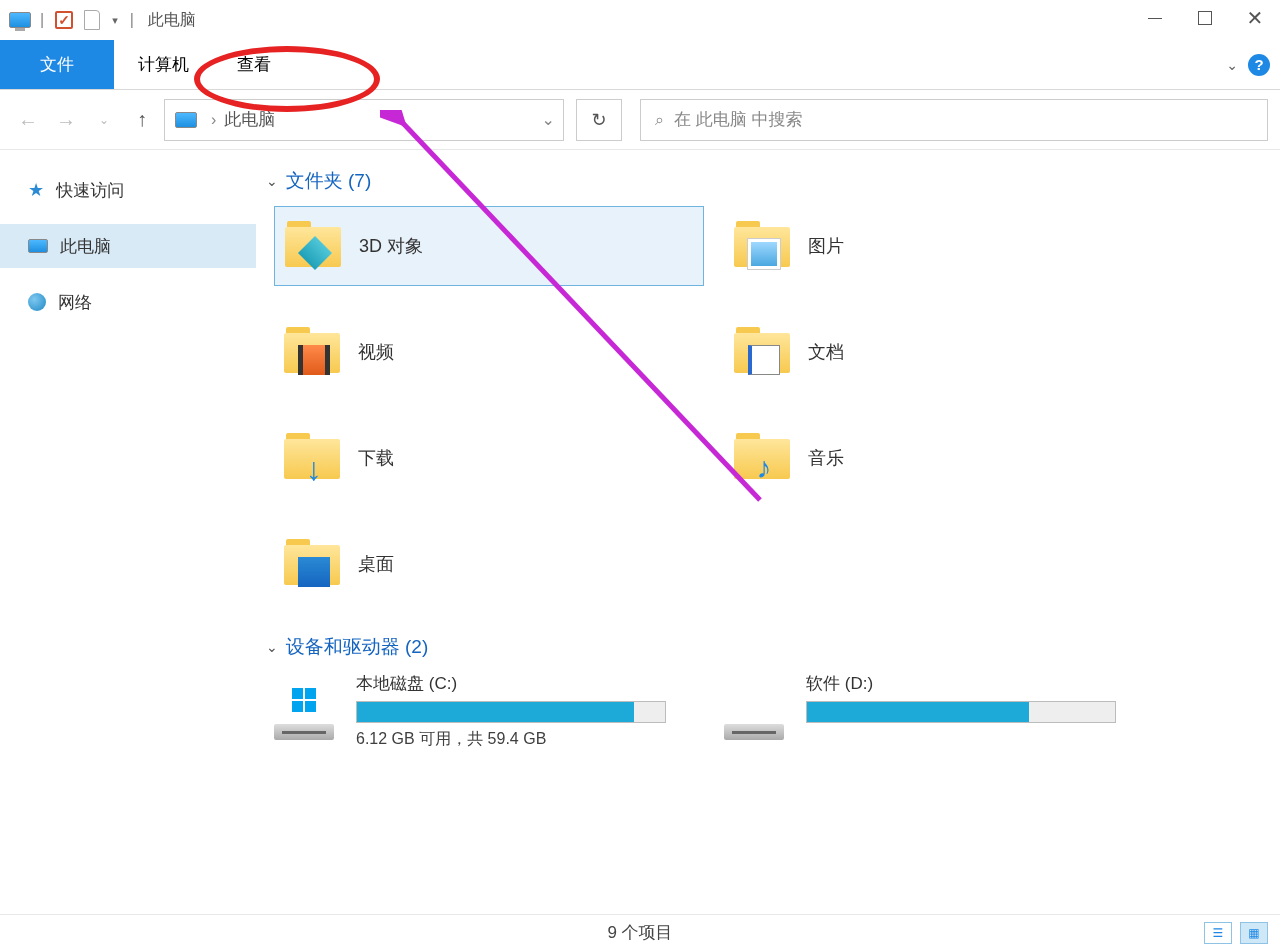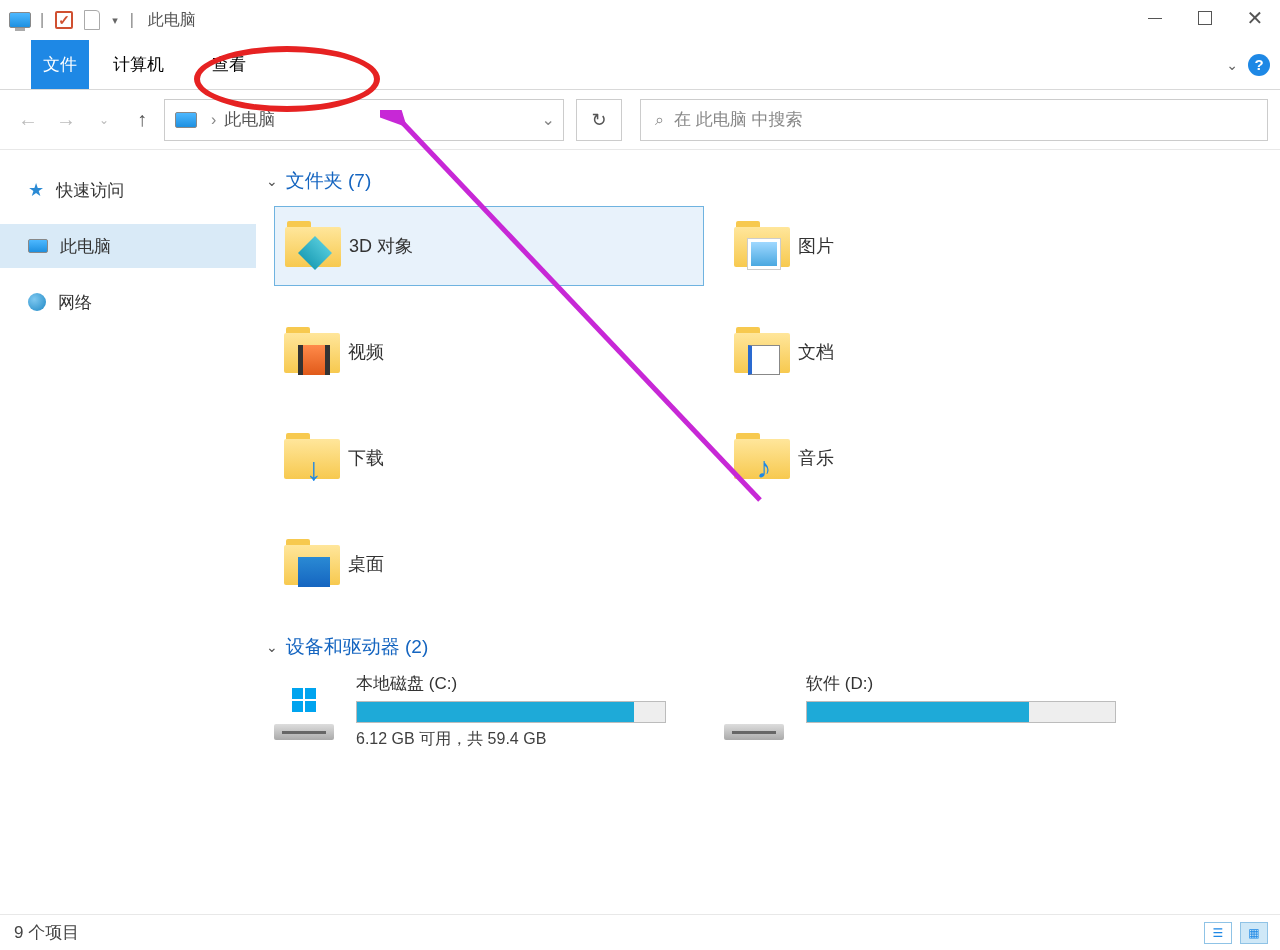--- a/index.html
+++ b/index.html
@@ -17,21 +17,21 @@
 .title-text { color:#555; margin-left:6px; font-size:16px; }
 .win-controls { position:absolute; right:0; top:0; display:flex; }
 .win-btn { width:50px; height:36px; display:flex; align-items:center; justify-content:center; font-size:16px; color:#555; }
 .win-btn.min::before { content:""; width:14px; height:1px; background:#555; }
 .win-btn.max::before { content:""; width:12px; height:12px; border:1px solid #555; }
 .win-btn.close { font-size:20px; }
 
 
 .ribbon { height: 50px; border-bottom:1px solid #d9d9d9; display:flex; align-items:stretch; position:relative; }
 .ribbon-tab { padding:0 24px; display:flex; align-items:center; font-size:17px; color:#000000; cursor:pointer; }
-.ribbon-tab.file { background:#1e88e5; color:#fff; font-size:17px; padding:0 12px;margin-left:31px;}
+.ribbon-tab.file { background:#1e88e5; color:#fff; font-size:17px; padding:0 40px;}
 .ribbon-right { position:absolute; right:10px; top:0; height:100%; display:flex; align-items:center; gap:10px; }
 .chev-icon { color:#666; font-size:14px; }
 .help-icon { width:22px; height:22px; border-radius:50%; background:#1e88e5; color:#fff; display:flex; align-items:center; justify-content:center; font-size:15px; font-weight:bold;}
 
 
 .toolbar { height:60px; display:flex; align-items:center; padding:0 12px; gap:6px; border-bottom:1px solid #e8e8e8;}
 .nav-arrow { width:32px; height:32px; display:flex; align-items:center; justify-content:center; color:#bbb; font-size:20px; }
 .up-arrow { color:#555; }
 .address-box { flex:0 0 400px; height:42px; border:1px solid #ccc; display:flex; align-items:center; padding:0 10px; position:relative; }
 .addr-icon { width:22px; height:16px; background:linear-gradient(#4db8ff,#1e90e0); border:1px solid #888; border-radius:2px; margin-right:6px;}
@@ -49,21 +49,21 @@
 .nav-item.active { background:#d9eaf7;}
 .star-ic { color:#2a8ad4; font-size:18px;}
 .mon-ic { width:20px; height:14px; background:linear-gradient(#4db8ff,#1e90e0); border:1px solid #888; border-radius:2px;}
 .net-ic { width:18px; height:18px; border-radius:50%; background:radial-gradient(circle at 35% 35%, #7ec8f0, #1e88c5);}
 
 
 .main { flex:1; padding:10px 20px 0 10px; overflow:auto;}
 .group-header { display:flex; align-items:center; gap:8px; color:#1565c0; font-size:19px; margin:8px 0 12px 0;}
 .group-header .chev { color:#555; font-size:14px;}
 .items-grid { display:grid; grid-template-columns: 430px 430px; gap:26px 20px; margin-bottom:30px; padding-left:8px;}
-.item { display:flex; align-items:center; height:80px; padding:0 10px; gap:4px; }
+.item { display:flex; align-items:center; height:80px; padding:0 10px; gap:14px; }
 .item.selected { border:1px solid #6fb3e0; background:#e8f2fb;}
 .folder-ic { width:60px; height:50px; position:relative;}
 .folder-base { position:absolute; bottom:4px; width:56px; height:40px; background:linear-gradient(#ffe69b,#f7c94f); border-radius:2px;}
 .folder-tab { position:absolute; top:0; left:2px; width:24px; height:10px; background:#f7c94f; border-radius:2px 2px 0 0;}
 .folder-overlay { position:absolute; bottom:2px; left:14px; width:32px; height:30px;}
 .ov-cube { background:linear-gradient(#50c7d8,#1fa0b8); transform:rotate(45deg); width:24px; height:24px; margin:4px;}
 .ov-vid { background:linear-gradient(#ff8a4a,#e05a1a); border-left:5px solid #333; border-right:5px solid #333;}
 .ov-pic { background:linear-gradient(#9fd8ff,#4aa8e0); border:3px solid #fff; outline:1px solid #ccc;}
 .ov-doc { background:#fff; border:1px solid #888; border-left:4px solid #2a6ad0;}
 .ov-down { color:#1e88e5; font-size:32px; font-weight:bold; text-align:center;}
@@ -79,21 +79,21 @@
 .disk-slot { position:absolute; bottom:10px; left:8px; width:44px; height:3px; background:#666;}
 .win-badge { position:absolute; top:0; left:18px; width:24px; height:24px; display:grid; grid-template-columns:1fr 1fr; grid-template-rows:1fr 1fr; gap:2px;}
 .win-badge span { background:#00a4ef;}
 .drive-info { flex:1; padding-top:0;}
 .drive-name { font-size:17px; color:#333; margin-bottom:6px;}
 .drive-bar { width:310px; height:22px; border:1px solid #bcbcbc; background:#eee; position:relative;}
 .drive-fill { height:100%; background:#1eaad8;}
 .drive-free { font-size:16px; color:#404040; margin-top:6px;}
 
 
-.statusbar { height:36px; border-top:1px solid #e8e8e8; display:flex; align-items:center; padding:0 14px; color:#444; font-size:17px; position:relative;}
+.statusbar { height:36px; border-top:1px solid #e8e8e8; display:flex; align-items:center; padding:0 6px; color:#444; font-size:17px; position:relative;justify-content:center;}
 .statusbar .view-btns { position:absolute; right:12px; display:flex; gap:8px;}
 .view-btn { width:28px; height:22px; border:1px solid #8fc3e6; display:flex; align-items:center; justify-content:center; font-size:12px; color:#1e88e5;}
 
 
 .annot { position:absolute; top:46px; left:194px; width:186px; height:66px; border:6px solid #e62222; border-radius:50%; pointer-events:none;}
 .arrow-svg { position:absolute; top:110px; left:380px; pointer-events:none;}
 </style>
 </head>
 <body>
 

